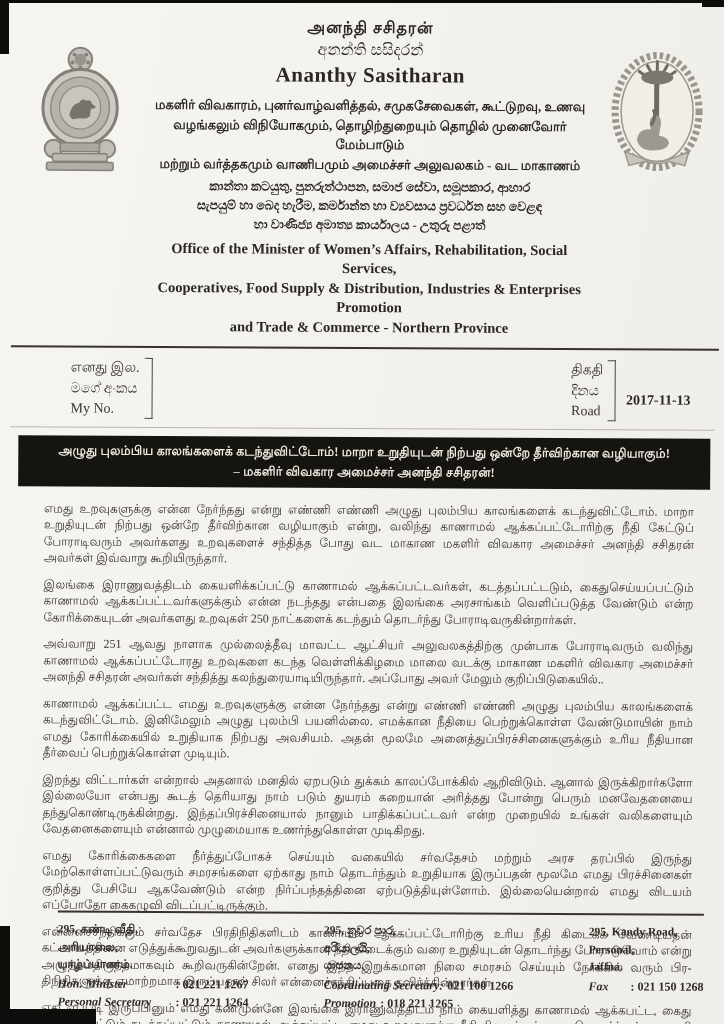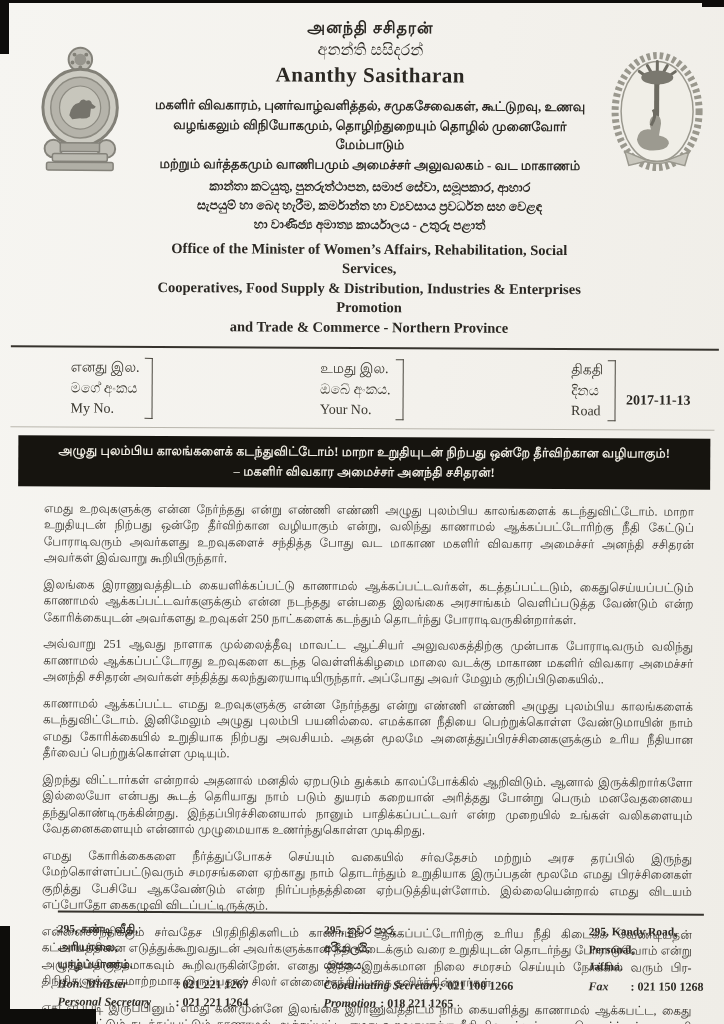--- a/index.html
+++ b/index.html
@@ -150,28 +150,20 @@
       <div class="ref-group">
         <div class="ref-labels">
           <span>எனது இல.</span>
           <span>මගේ අංකය</span>
           <span>My No.</span>
         </div>
         <div class="bracket"></div>
       </div>
       <div class="ref-group">
         <div class="ref-labels">
-          <span>உமது இல.</span>
-          <span>ඔබේ අංකය.</span>
-          <span>Your No.</span>
-        </div>
-        <div class="bracket"></div>
-      </div>
-      <div class="ref-group">
-        <div class="ref-labels">
           <span>திகதி</span>
           <span>දිනය</span>
           <span>Road</span>
         </div>
         <div class="bracket"></div>
         <div class="ref-value">2017-11-13</div>
       </div>
     </div>
 
     <hr class="thin-rule">

